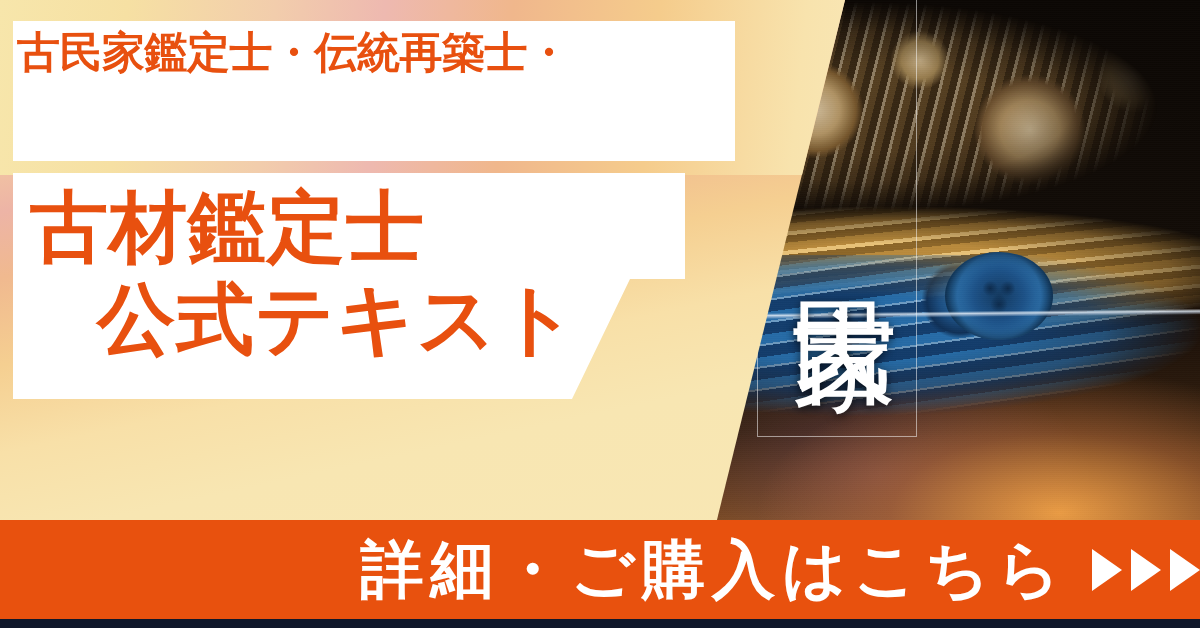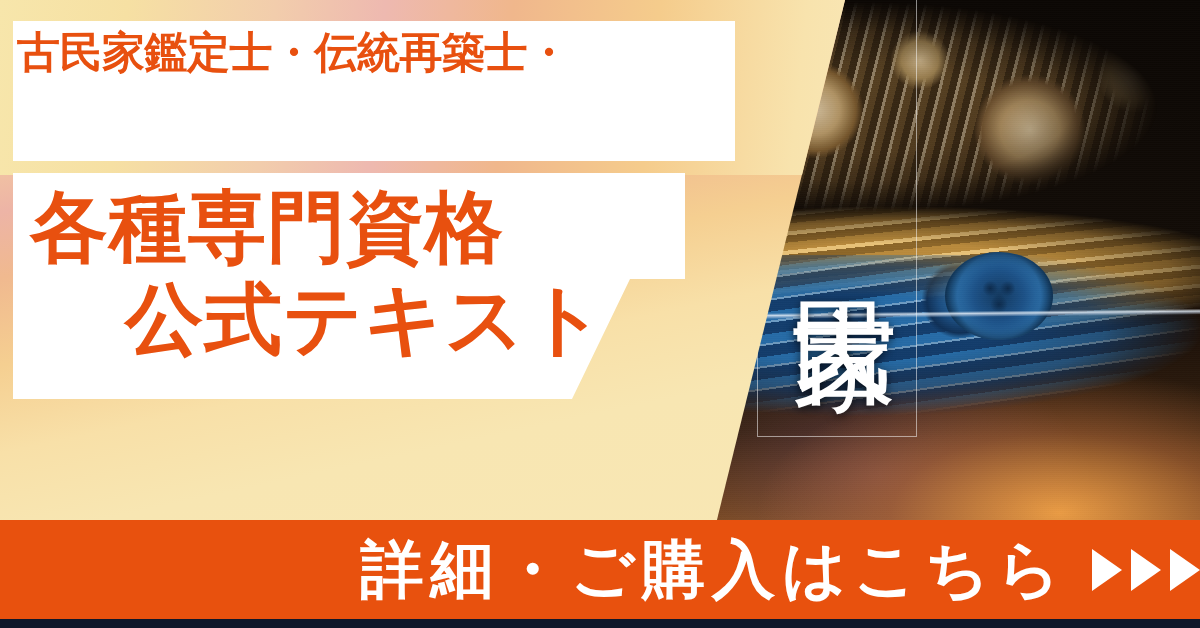--- a/index.html
+++ b/index.html
@@ -200,21 +200,21 @@
     position: absolute;
     left: 13px; top: 182px;
     width: 672px;
     color: #e8500f;
     font-weight: 700;
     font-size: 78px;
     line-height: 1.16;
     letter-spacing: 1px;
   }
   .headline .l1 { padding-left: 17px; }
-  .headline .l2 { padding-left: 112px; margin-top: 2px; }
+  .headline .l2 { padding-left: 84px; margin-top: 2px; }
 
   
   .price-row {
     position: absolute;
     left: 18px; top: 423px;
     display: flex;
     align-items: center;
   }
   .badge {
     background: #e8510e;
@@ -288,21 +288,21 @@
   <div class="left-panel-top-tint"></div>
 
   <div class="white-box-top"></div>
   <div class="white-box-main"></div>
 
   <div class="subtitle-lines">
     <div>古民家鑑定士・伝統再築士・</div>
   </div>
 
   <div class="headline">
-    <div class="l1">各種専門資格</div>
+    <div class="l1">古材鑑定士</div>
     <div class="l2">公式テキスト</div>
   </div>
 
 
   <div class="cta">
     <span class="cta-text">詳細・ご購入はこちら</span>
     <span class="cta-arrows">
       <span class="arrow"></span>
       <span class="arrow"></span>
       <span class="arrow"></span>

